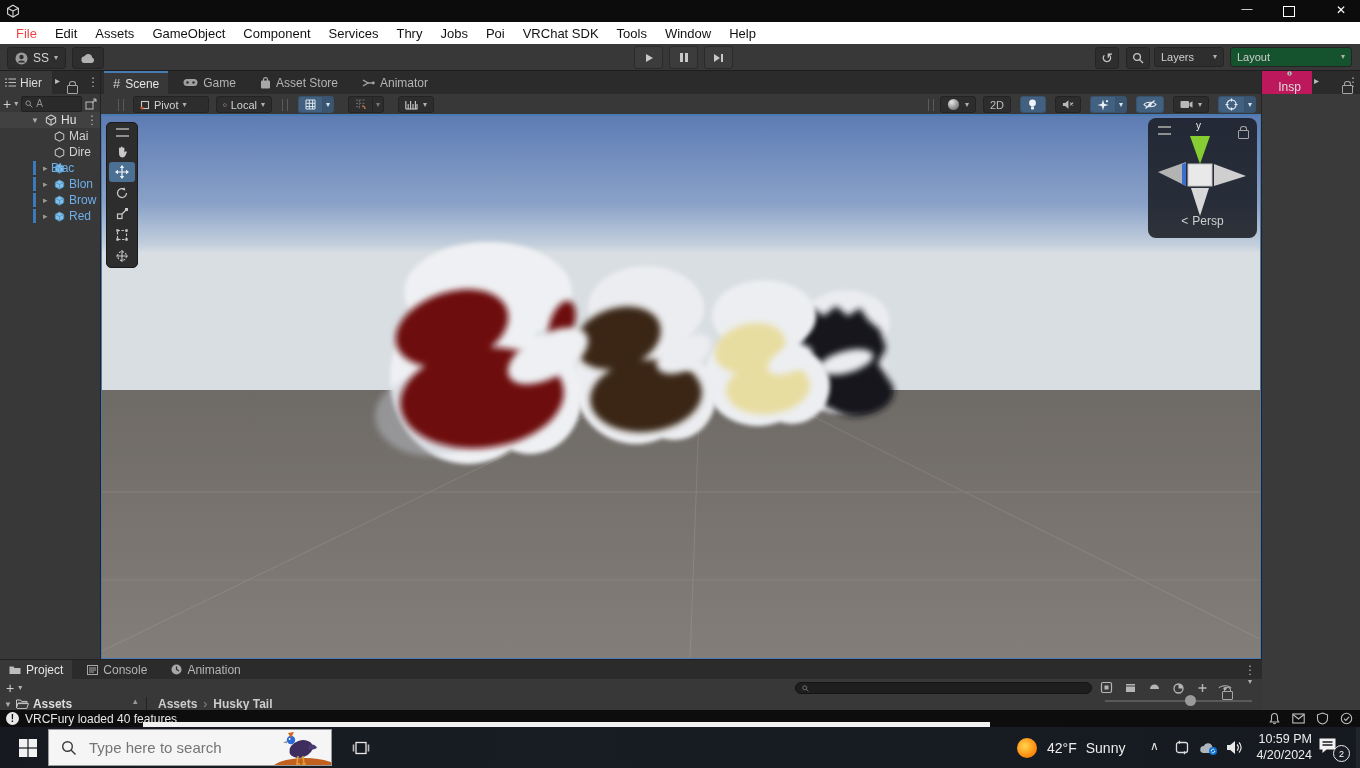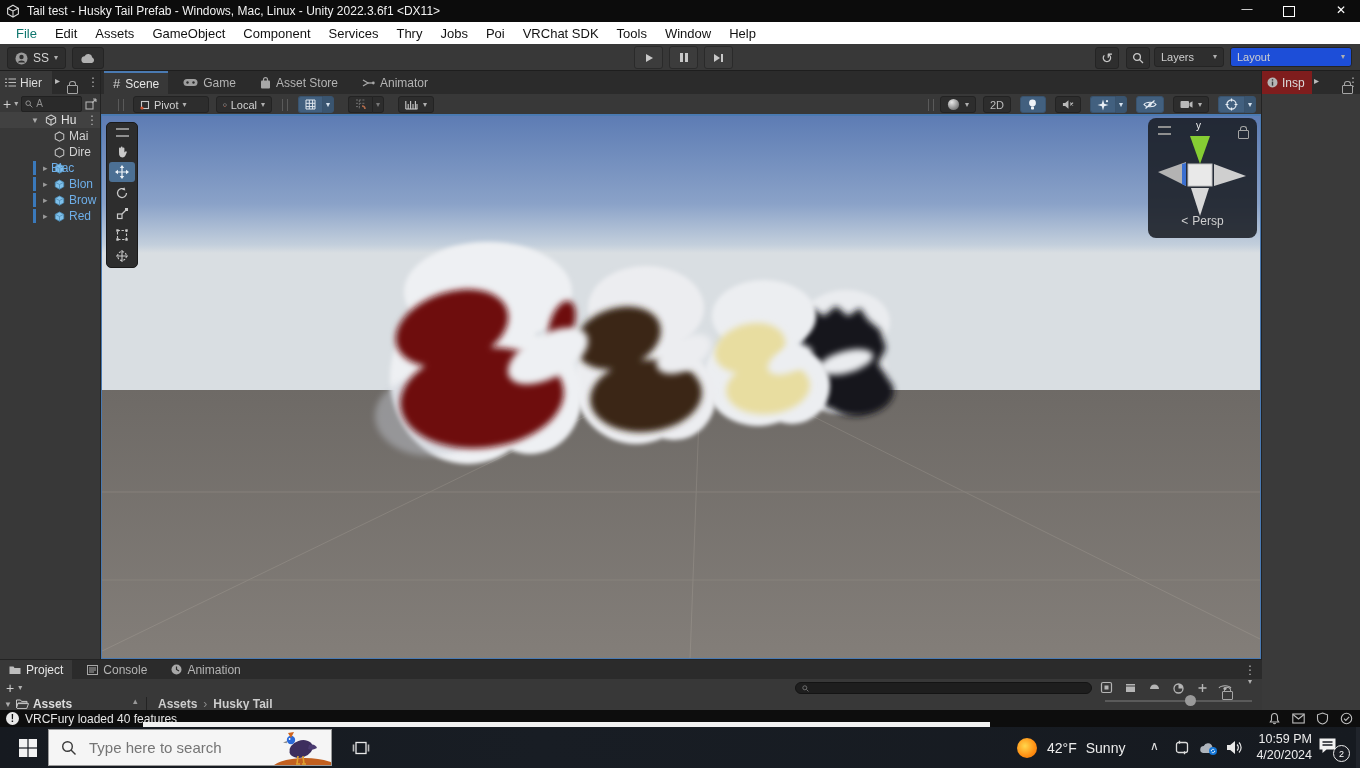--- a/index.html
+++ b/index.html
@@ -40,29 +40,28 @@
 <div class="screen">
 
   
   <div class="abs row" style="left:0;top:0;width:1360px;height:22px;background:#0c0c0c;">
     <span class="abs" style="left:6px;top:4px;">
       <svg width="14" height="14" viewBox="0 0 14 14">
           <polygon points="7,1.2 12.4,4.2 12.4,10 7,13 1.6,10 1.6,4.2" fill="none" stroke="#d8d8d8" stroke-width="1.1"></polygon>
           <path d="M7,7 L7,13 M7,7 L1.6,4.2 M7,7 L12.4,4.2" stroke="#d8d8d8" stroke-width="1.1" fill="none"></path>
         </svg>
     </span>
-    <span class="abs nosel" style="left:27px;top:4px;color:#f2f2f2;font-size:12px;">Tail test - Husky Tail Prefab - Windows, Mac, Linux - Unity 2022.3.6f1 &lt;DX11&gt;</span>
     <span class="abs nosel" style="left:1232px;top:2px;width:30px;text-align:center;color:#fff;font-size:11px;">—</span>
     <span class="abs" style="left:1283px;top:6px;width:10px;height:9px;border:1px solid #fff;"></span>
     <span class="abs nosel" style="left:1326px;top:3px;width:30px;text-align:center;color:#fff;font-size:12px;">✕</span>
   </div>
 
   
   <div class="abs row" style="left:0;top:22px;width:1360px;height:22px;background:#ffffff;padding-left:8px;box-sizing:border-box;gap:2px;">
-    <span class="nosel" style="font-size:13px;color:#0f766e;padding:0 8px;">File</span>
+    <span class="nosel" style="font-size:13px;color:#ef4444;padding:0 8px;">File</span>
     <span class="nosel" style="font-size:13px;color:#111;padding:0 8px;">Edit</span>
     <span class="nosel" style="font-size:13px;color:#111;padding:0 8px;">Assets</span>
     <span class="nosel" style="font-size:13px;color:#111;padding:0 8px;">GameObject</span>
     <span class="nosel" style="font-size:13px;color:#111;padding:0 8px;">Component</span>
     <span class="nosel" style="font-size:13px;color:#111;padding:0 8px;">Services</span>
     <span class="nosel" style="font-size:13px;color:#111;padding:0 8px;">Thry</span>
     <span class="nosel" style="font-size:13px;color:#111;padding:0 8px;">Jobs</span>
     <span class="nosel" style="font-size:13px;color:#111;padding:0 8px;">Poi</span>
     <span class="nosel" style="font-size:13px;color:#111;padding:0 8px;">VRChat SDK</span>
     <span class="nosel" style="font-size:13px;color:#111;padding:0 8px;">Tools</span>
@@ -108,21 +107,21 @@
     <div class="abs row" style="left:1126px;top:3px;width:22px;height:20px;background:#2e2e2e;border:1px solid #242424;border-radius:3px;justify-content:center;">
       <svg width="12" height="12" viewBox="0 0 12 12">
           <circle cx="5" cy="5" r="3.4" fill="none" stroke="#c8c8c8" stroke-width="1.3"></circle>
           <line x1="7.6" y1="7.6" x2="11" y2="11" stroke="#c8c8c8" stroke-width="1.3"></line>
         </svg>
     </div>
     <div class="abs row" style="left:1154px;top:3px;width:70px;height:20px;background:#2e2e2e;border:1px solid #242424;border-radius:3px;padding:0 6px;box-sizing:border-box;justify-content:space-between;">
       <span style="color:#cfcfcf;font-size:11px;">Layers</span>
       <span class="caret">▾</span>
     </div>
-    <div class="abs row" style="left:1230px;top:3px;width:122px;height:20px;background:#1d4ed8;border:1px solid #242424;border-radius:3px;padding:0 6px;box-sizing:border-box;justify-content:space-between;">
+    <div class="abs row" style="left:1230px;top:3px;width:122px;height:20px;background:#14532d;border:1px solid #242424;border-radius:3px;padding:0 6px;box-sizing:border-box;justify-content:space-between;">
       <span style="color:#cfcfcf;font-size:11px;">Layout</span>
       <span class="caret">▾</span>
     </div>
   </div>
 
   
   <div class="abs" style="left:0;top:71px;width:1360px;height:23px;background:#2b2b2b;"></div>
 
   
   <div class="abs row" style="left:0;top:71px;width:52px;height:23px;background:#383838;padding-left:5px;gap:4px;box-sizing:border-box;overflow:hidden;">
@@ -160,21 +159,21 @@
       <svg width="13" height="10" viewBox="0 0 13 10">
           <path d="M1,8 L6,5 L1,2" fill="none" stroke="#a8a8a8" stroke-width="1.3"></path>
           <path d="M6,5 H10" stroke="#a8a8a8" stroke-width="1.3"></path>
           <circle cx="11.3" cy="5" r="1.4" fill="#a8a8a8"></circle>
         </svg>
       <span>Animator</span>
     </div>
   </div>
 
   
-  <div class="abs row" style="left:1262px;top:71px;width:50px;height:23px;background:#7f1d1d;padding-left:5px;gap:4px;box-sizing:border-box;overflow:hidden;">
+  <div class="abs row" style="left:1262px;top:71px;width:50px;height:23px;background:#be185d;padding-left:5px;gap:4px;box-sizing:border-box;overflow:hidden;flex-direction:column;">
     <svg width="11" height="11" viewBox="0 0 11 11">
         <circle cx="5.5" cy="5.5" r="5" fill="#b5b5b5"></circle>
         <rect x="4.8" y="2.2" width="1.4" height="1.4" fill="#383838"></rect>
         <rect x="4.8" y="4.6" width="1.4" height="4" fill="#383838"></rect>
       </svg>
     <span style="font-size:12px;color:#dcdcdc;">Insp</span>
   </div>
   <span class="abs nosel" style="left:1314px;top:75px;color:#bbb;font-size:10px;">▸</span>
   <span class="abs lk" style="left:1327px;top:80px;"></span>
   <span class="abs kebab nosel" style="left:1347px;top:76px;">⋮</span>

